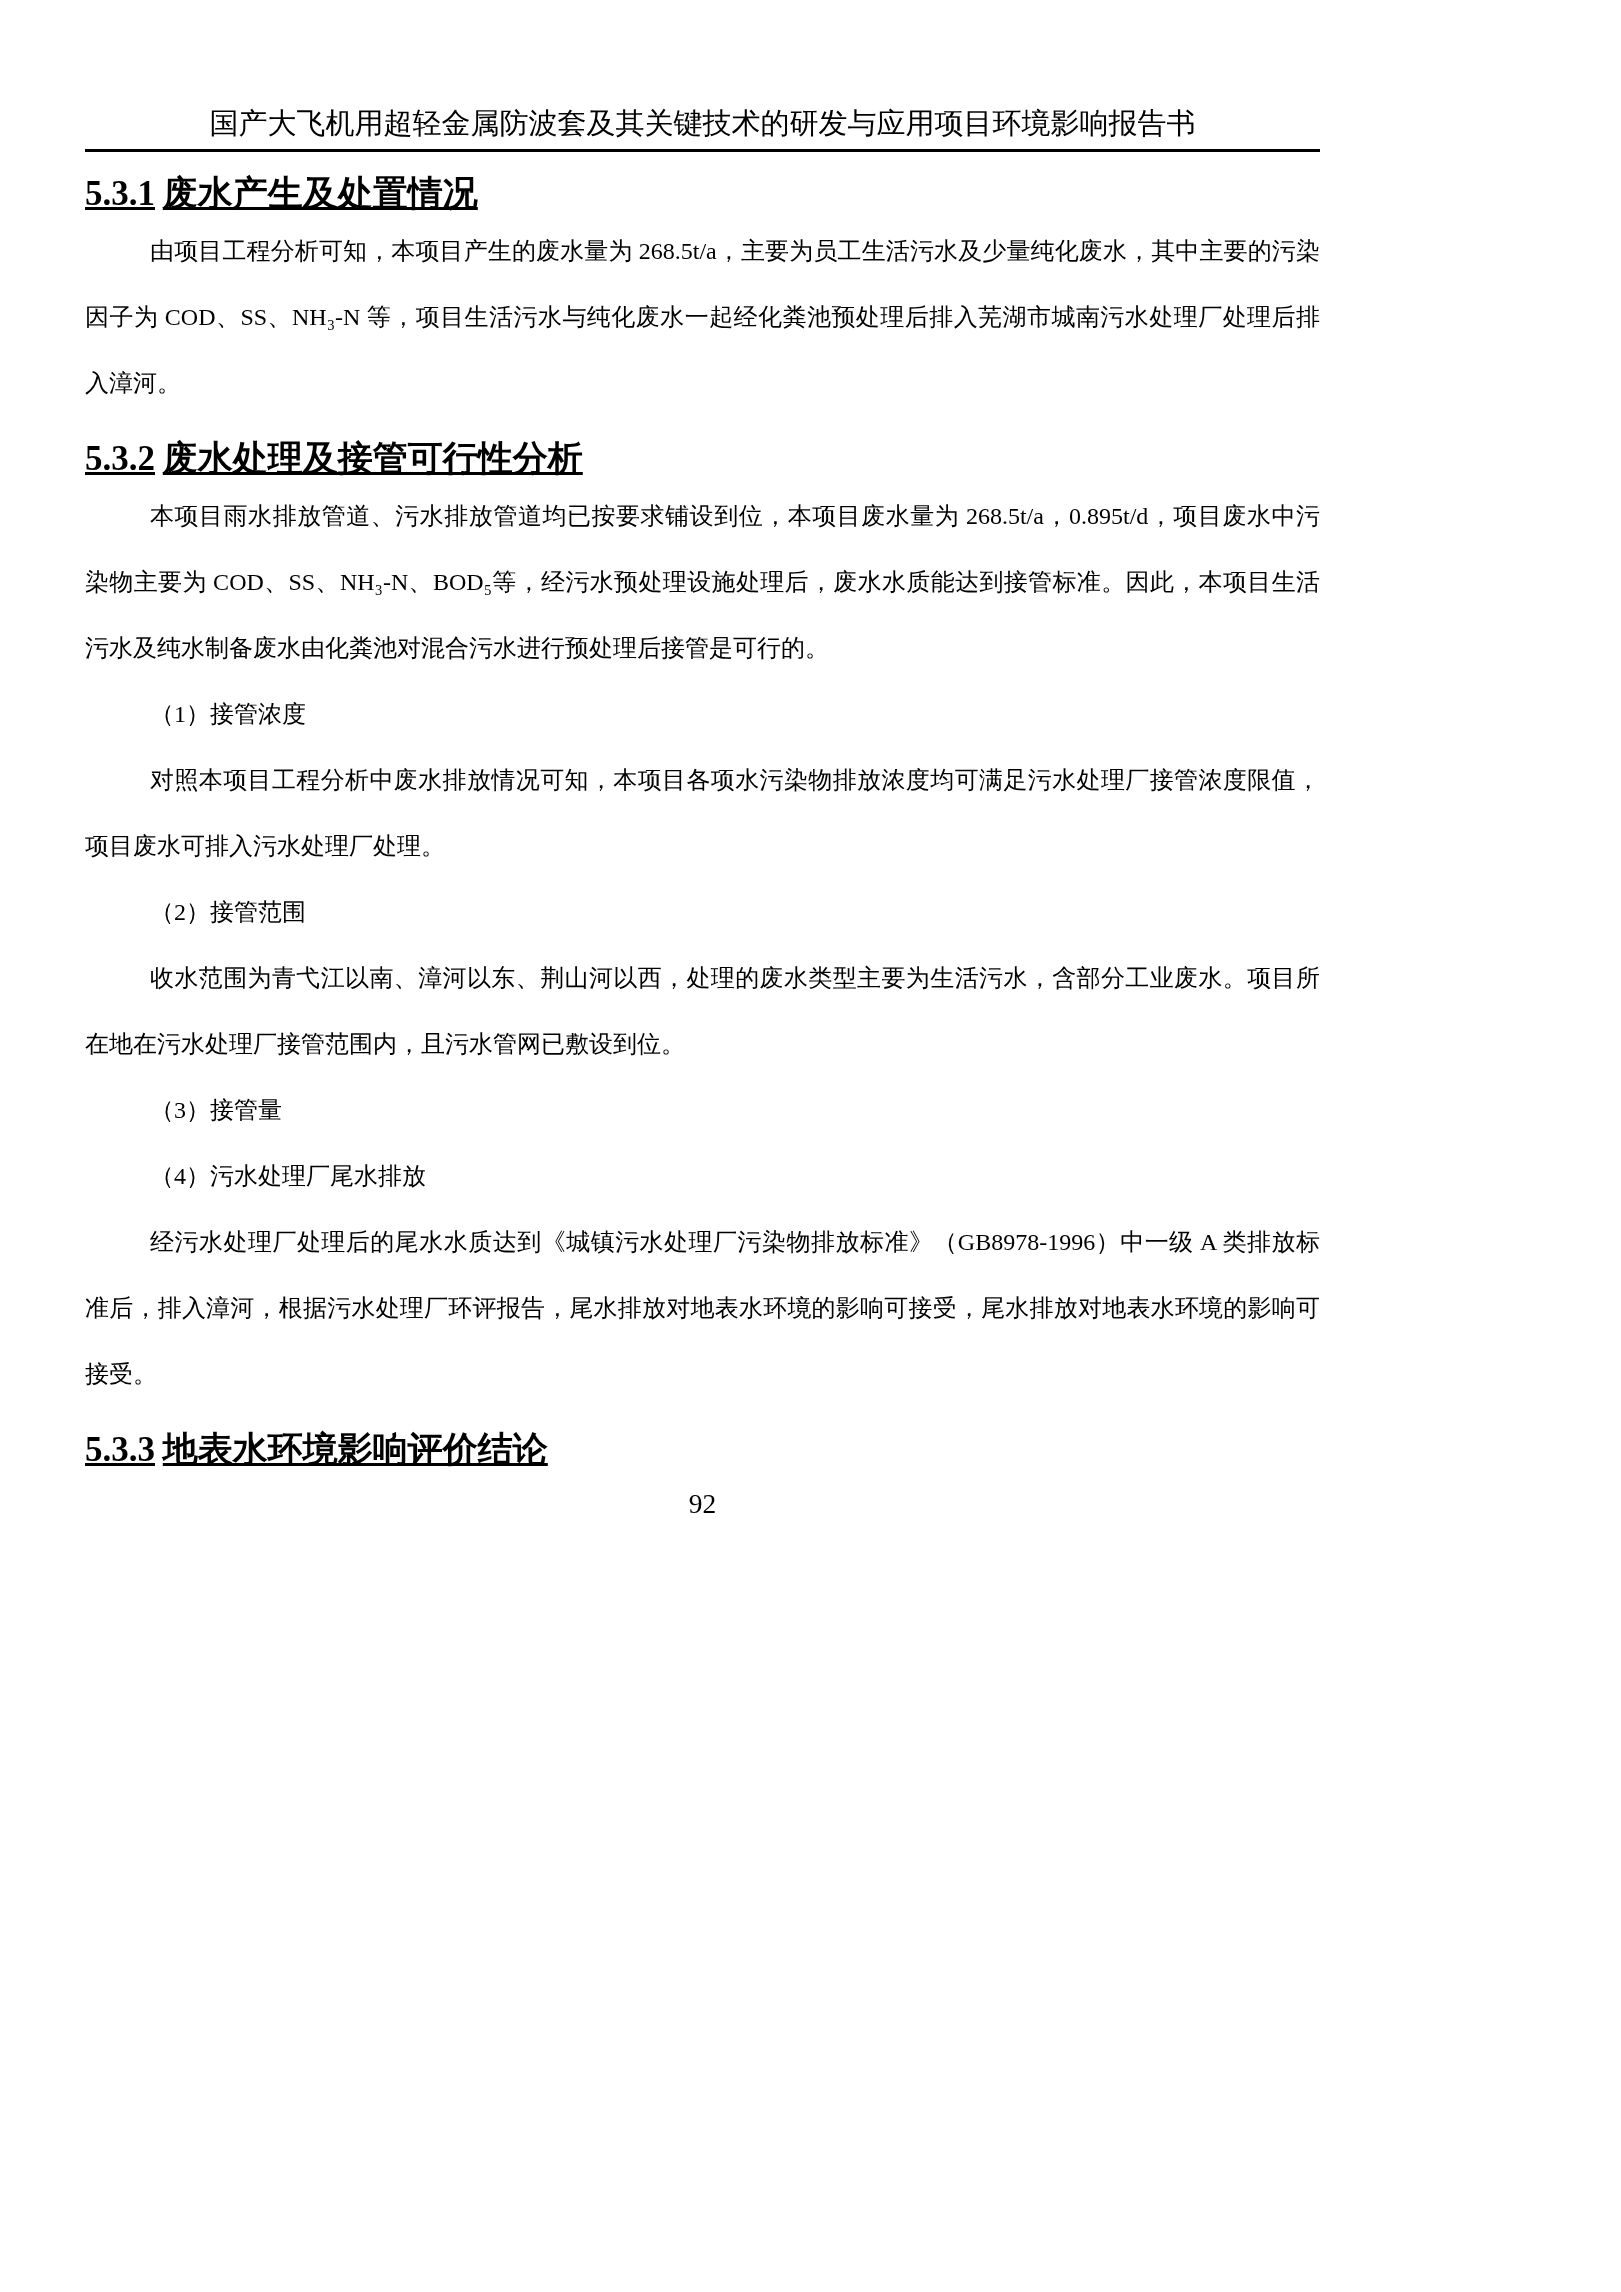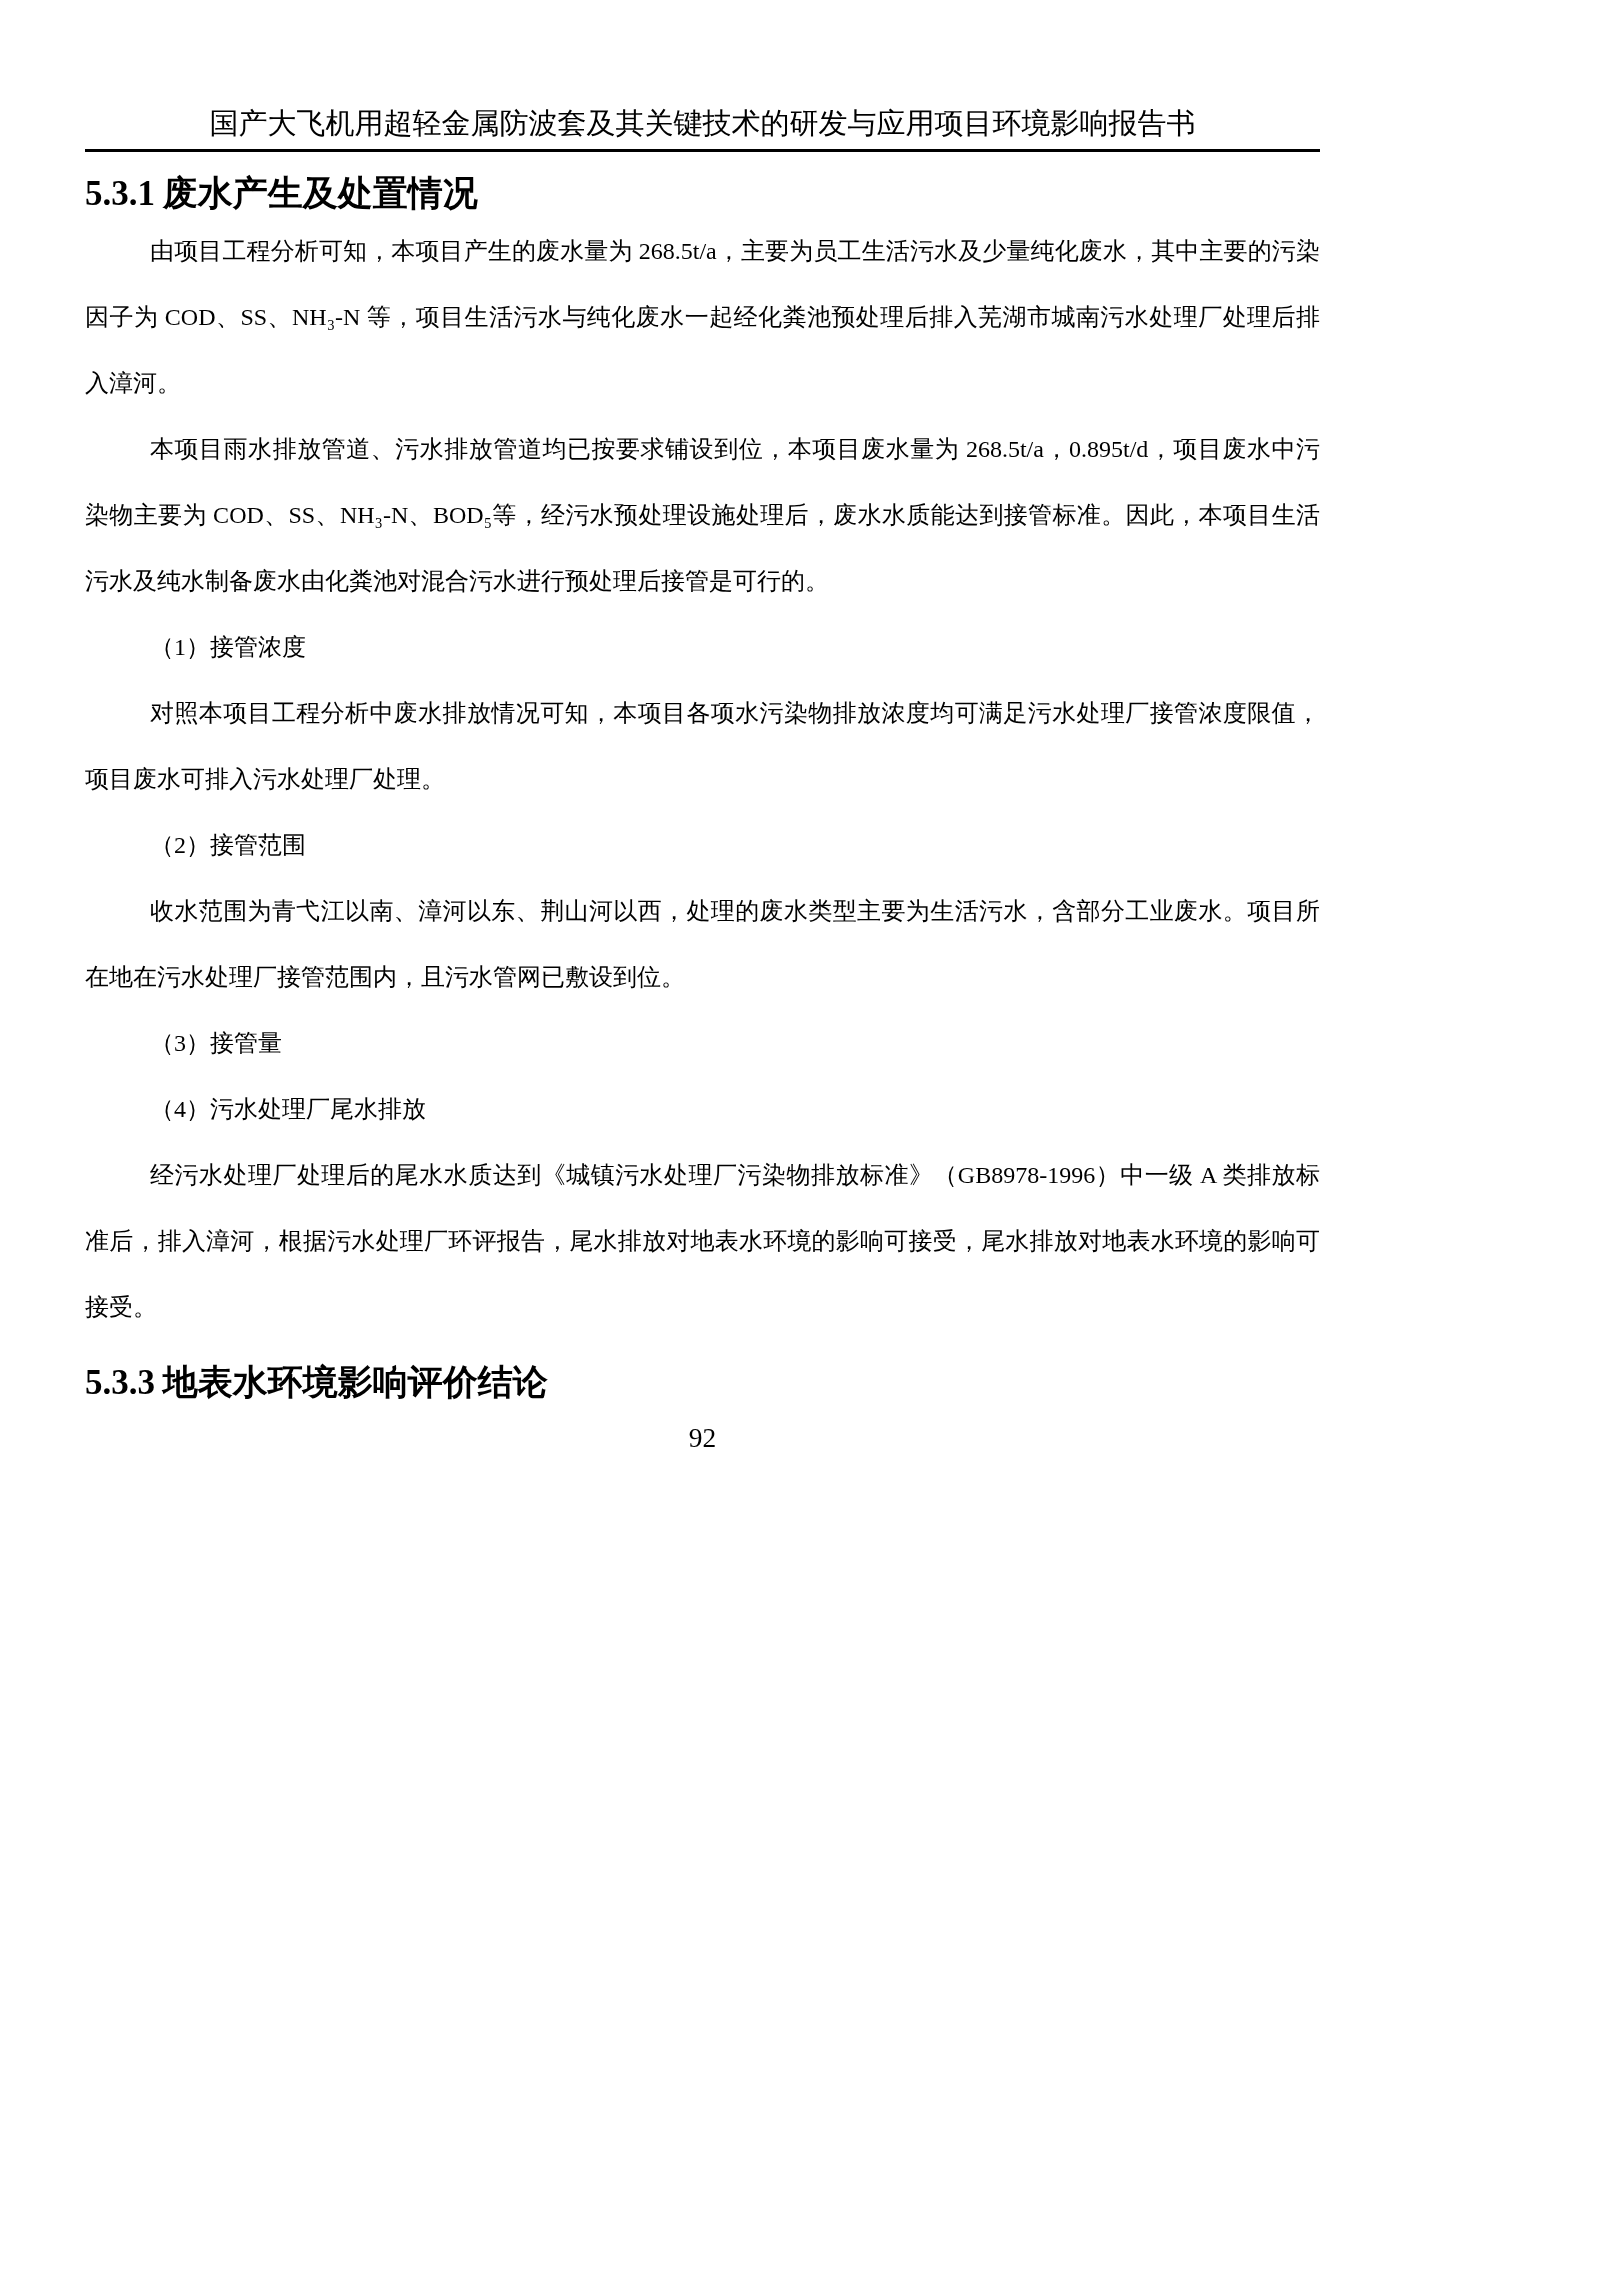--- a/index.html
+++ b/index.html
@@ -35,20 +35,21 @@
     font-weight: 700;
     margin: 37px 0 0 0;
     line-height: 55px;
   }
   .section-heading .h-num { margin-right: 9.8px; }
   .subsection-heading {
     font-size: 35px;
     font-weight: 700;
     margin: 17.6px 0 0 0;
     line-height: 49px;
+    text-decoration: underline;
   }
   .subsection-heading .h-num { margin-right: 7.8px; }
   p.body-par {
     font-size: 24px;
     line-height: 66px;
     margin: 0;
     text-align: justify;
     text-justify: inter-ideograph;
     text-indent: 65px;
     word-break: break-all;
@@ -70,20 +71,23 @@
       <span>国产大飞机用超轻金属防波套及其关键技术的研发与应用项目环境影响报告书</span>
     </div>
 
 
     <h2 class="subsection-heading">
       <span class="h-num">5.3.1</span><span>废水产生及处置情况</span>
     </h2>
 
     <p class="body-par">由项目工程分析可知，本项目产生的废水量为 268.5t/a，主要为员工生活污水及少量纯化废水，其中主要的污染因子为 COD、SS、NH₃-N 等，项目生活污水与纯化废水一起经化粪池预处理后排入芜湖市城南污水处理厂处理后排入漳河。</p>
 
+    <h2 class="subsection-heading">
+      <span class="h-num">5.3.2</span><span>废水处理及接管可行性分析</span>
+    </h2>
 
     <p class="body-par">本项目雨水排放管道、污水排放管道均已按要求铺设到位，本项目废水量为 268.5t/a，0.895t/d，项目废水中污染物主要为 COD、SS、NH₃-N、BOD₅等，经污水预处理设施处理后，废水水质能达到接管标准。因此，本项目生活污水及纯水制备废水由化粪池对混合污水进行预处理后接管是可行的。</p>
     <p class="body-par">（1）接管浓度</p>
     <p class="body-par">对照本项目工程分析中废水排放情况可知，本项目各项水污染物排放浓度均可满足污水处理厂接管浓度限值，项目废水可排入污水处理厂处理。</p>
     <p class="body-par">（2）接管范围</p>
     <p class="body-par">收水范围为青弋江以南、漳河以东、荆山河以西，处理的废水类型主要为生活污水，含部分工业废水。项目所在地在污水处理厂接管范围内，且污水管网已敷设到位。</p>
     <p class="body-par">（3）接管量</p>
     <p class="body-par">（4）污水处理厂尾水排放</p>
     <p class="body-par">经污水处理厂处理后的尾水水质达到《城镇污水处理厂污染物排放标准》（GB8978-1996）中一级 A 类排放标准后，排入漳河，根据污水处理厂环评报告，尾水排放对地表水环境的影响可接受，尾水排放对地表水环境的影响可接受。</p>
 

